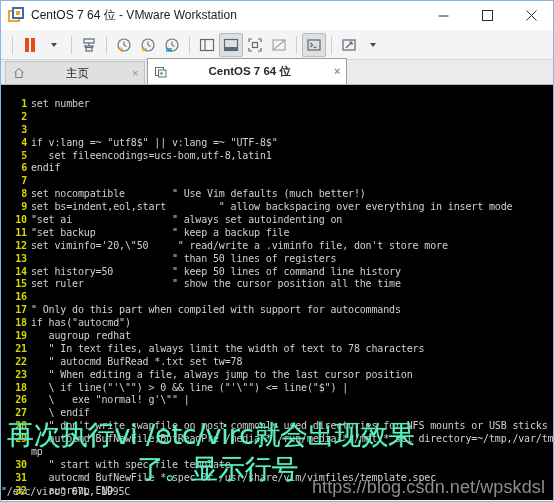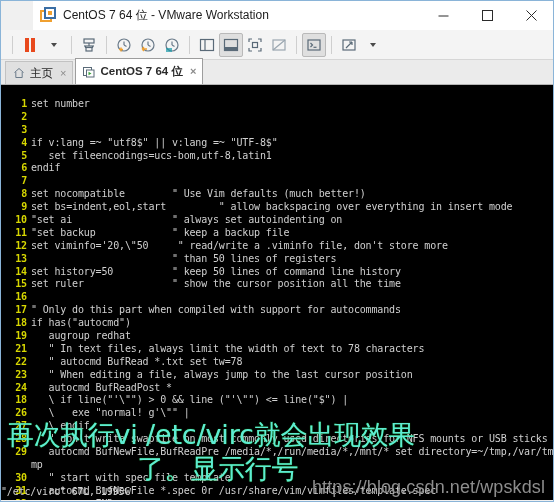--- a/index.html
+++ b/index.html
@@ -22,21 +22,20 @@
 
   
   .titlebar {
     height: 29px;
     background: #ffffff;
     display: flex;
     align-items: center;
     padding-left: 7px;
     box-sizing: border-box;
     position: relative;
-    margin-left: 32px;
   }
   .title-icon {
     width: 17px;
     height: 17px;
     position: relative;
     flex: 0 0 auto;
     margin-right: 6px;
   }
   .title-icon .sq1 {
     position: absolute;
@@ -156,20 +155,21 @@
     align-items: center;
     padding: 0 6px 0 7px;
     font-size: 11.5px;
     color: #2a2a2a;
     background: #e0e0e0;
     border: 1px solid #c2c2c2;
     border-bottom: none;
     box-sizing: border-box;
     margin-right: 2px;
     white-space: nowrap;
+    gap: 36px;
   }
   .tab.active {
     background: #ffffff;
     font-weight: bold;
     border-color: #9d9d9d;
     height: 26px;
   }
   .tab-ico { margin-right: 5px; display: flex; align-items: center; }
   .tab-close {
     margin-left: 7px;
@@ -427,21 +427,20 @@
         <div class="vline"><span class="lnum">13</span><span class="code">                        " than 50 lines of registers</span></div>
         <div class="vline"><span class="lnum">14</span><span class="code">set history=50          " keep 50 lines of command line history</span></div>
         <div class="vline"><span class="lnum">15</span><span class="code">set ruler               " show the cursor position all the time</span></div>
         <div class="vline"><span class="lnum">16</span><span class="code"></span></div>
         <div class="vline"><span class="lnum">17</span><span class="code">" Only do this part when compiled with support for autocommands</span></div>
         <div class="vline"><span class="lnum">18</span><span class="code">if has("autocmd")</span></div>
         <div class="vline"><span class="lnum">19</span><span class="code">   augroup redhat</span></div>
         <div class="vline"><span class="lnum">21</span><span class="code">   " In text files, always limit the width of text to 78 characters</span></div>
         <div class="vline"><span class="lnum">22</span><span class="code">   " autocmd BufRead *.txt set tw=78</span></div>
         <div class="vline"><span class="lnum">23</span><span class="code">   " When editing a file, always jump to the last cursor position</span></div>
-        <div class="vline"><span class="lnum">24</span><span class="code">   autocmd BufReadPost *</span></div>
         <div class="vline"><span class="lnum">18</span><span class="code">   \ if line("'\"") &gt; 0 &amp;&amp; line ("'\"") &lt;= line("$") |</span></div>
         <div class="vline"><span class="lnum">26</span><span class="code">   \   exe "normal! g'\"" |</span></div>
         <div class="vline"><span class="lnum">27</span><span class="code">   \ endif</span></div>
         <div class="vline"><span class="lnum">28</span><span class="code">   " don't write swapfile on most commonly used directories for NFS mounts or USB sticks</span></div>
         <div class="vline"><span class="lnum">29</span><span class="code">   autocmd BufNewFile,BufReadPre /media/*,/run/media/*,/mnt/* set directory=~/tmp,/var/tmp,/t</span></div>
         <div class="vline"><span class="lnum"></span><span class="code">mp</span></div>
         <div class="vline"><span class="lnum">30</span><span class="code">   " start with spec file template</span></div>
         <div class="vline"><span class="lnum">31</span><span class="code">   autocmd BufNewFile *.spec 0r /usr/share/vim/vimfiles/template.spec</span></div>
         <div class="vline"><span class="lnum">32</span><span class="code">   augroup END</span></div>
       </div>

